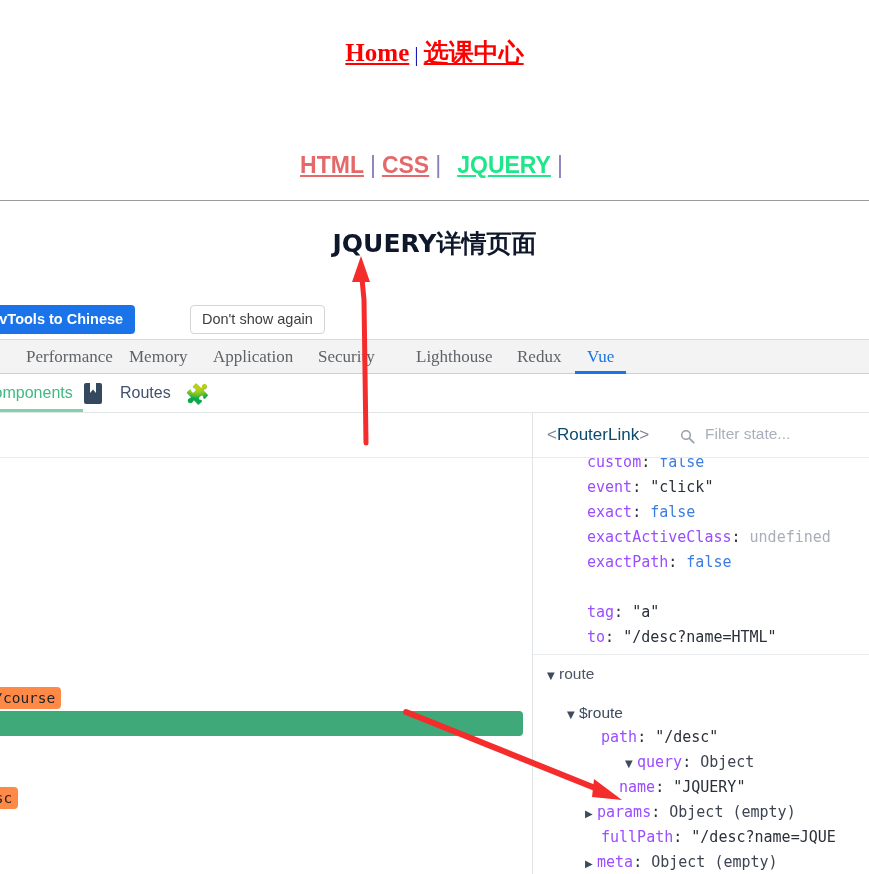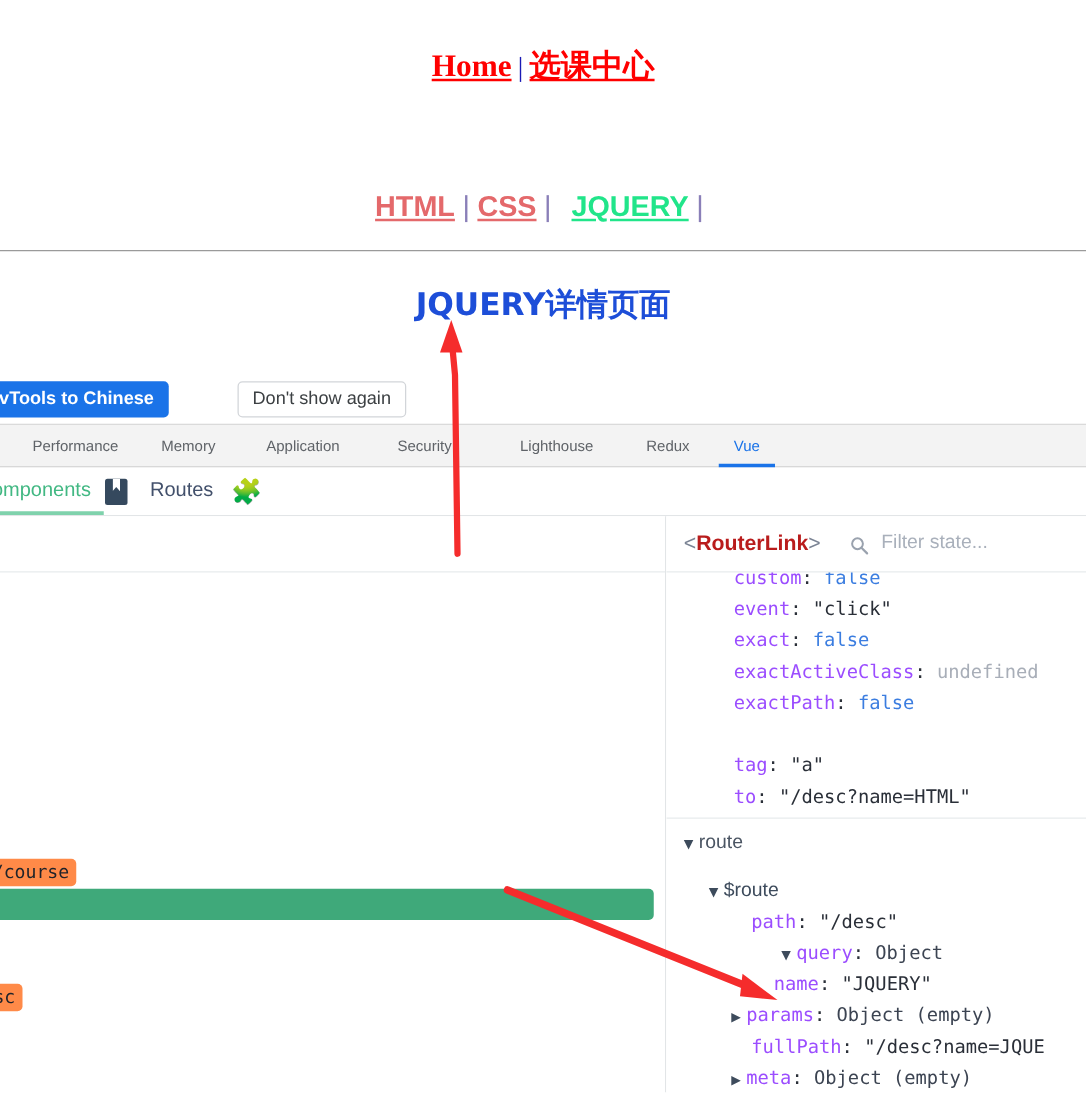--- a/index.html
+++ b/index.html
@@ -37,21 +37,21 @@
   .hr-main{
     position:absolute;left:0;top:200px;width:869px;height:0;
     border-top:1px solid #9a9a9a;
   }
 
   .detail-title{
     position:absolute;left:0;top:227px;width:869px;
     text-align:center;
     font-family:"DejaVu Sans", sans-serif;
     font-size:25px;font-weight:bold;
-    color:#1d4ed8;
+    color:#0f172a;
     letter-spacing:0px;
   }
 
   
   .devtools{
     position:absolute;left:0;top:290px;width:869px;height:584px;
     background:#fff;
     border-top:0;
     font-family:"Liberation Sans", sans-serif;
   }
@@ -84,24 +84,25 @@
 
   .dt-tabbar{
     position:absolute;left:0;top:49px;width:869px;height:35px;
     background:#f3f3f3;
     border-top:1px solid #dadada;
     border-bottom:1px solid #cfcfcf;
     box-sizing:border-box;
   }
   .dt-tab{
     position:absolute;top:0;height:34px;line-height:34px;
-    font-size:12px;color:#5f6368;
+    font-size:17px;color:#5f6368;
     padding:0 12px;
     white-space:nowrap;
     box-sizing:border-box;
+    font-family:Liberation Serif, serif;
   }
   .dt-tab.active{color:#1a73e8;}
   .dt-tab.active:after{
     content:"";position:absolute;left:0;bottom:0;width:100%;height:3px;
     background:#1a73e8;
   }
 
   
   .vue-subbar{
     position:absolute;left:0;top:84px;width:869px;height:39px;
@@ -168,21 +169,21 @@
   .pr-header{
     position:absolute;left:0;top:0;width:336px;height:45px;
     border-bottom:1px solid #e8ebed;
     box-sizing:border-box;
   }
   .pr-comp-name{
     position:absolute;left:14px;top:12px;
     font-family:"Liberation Sans", sans-serif;
     font-size:17px;color:#7a8394;white-space:nowrap;
   }
-  .pr-comp-name b{color:#b91c1c;font-weight:bold;}
+  .pr-comp-name b{color:#0c4a6e;font-weight:normal;}
   .pr-search-icon{
     position:absolute;left:147px;top:16px;width:15px;height:15px;
   }
   .pr-filter{
     position:absolute;left:172px;top:12px;
     font-size:15.5px;color:#a9b0bb;white-space:nowrap;
   }
 
   .state-list{
     position:absolute;left:0;top:45px;width:336px;height:416px;

